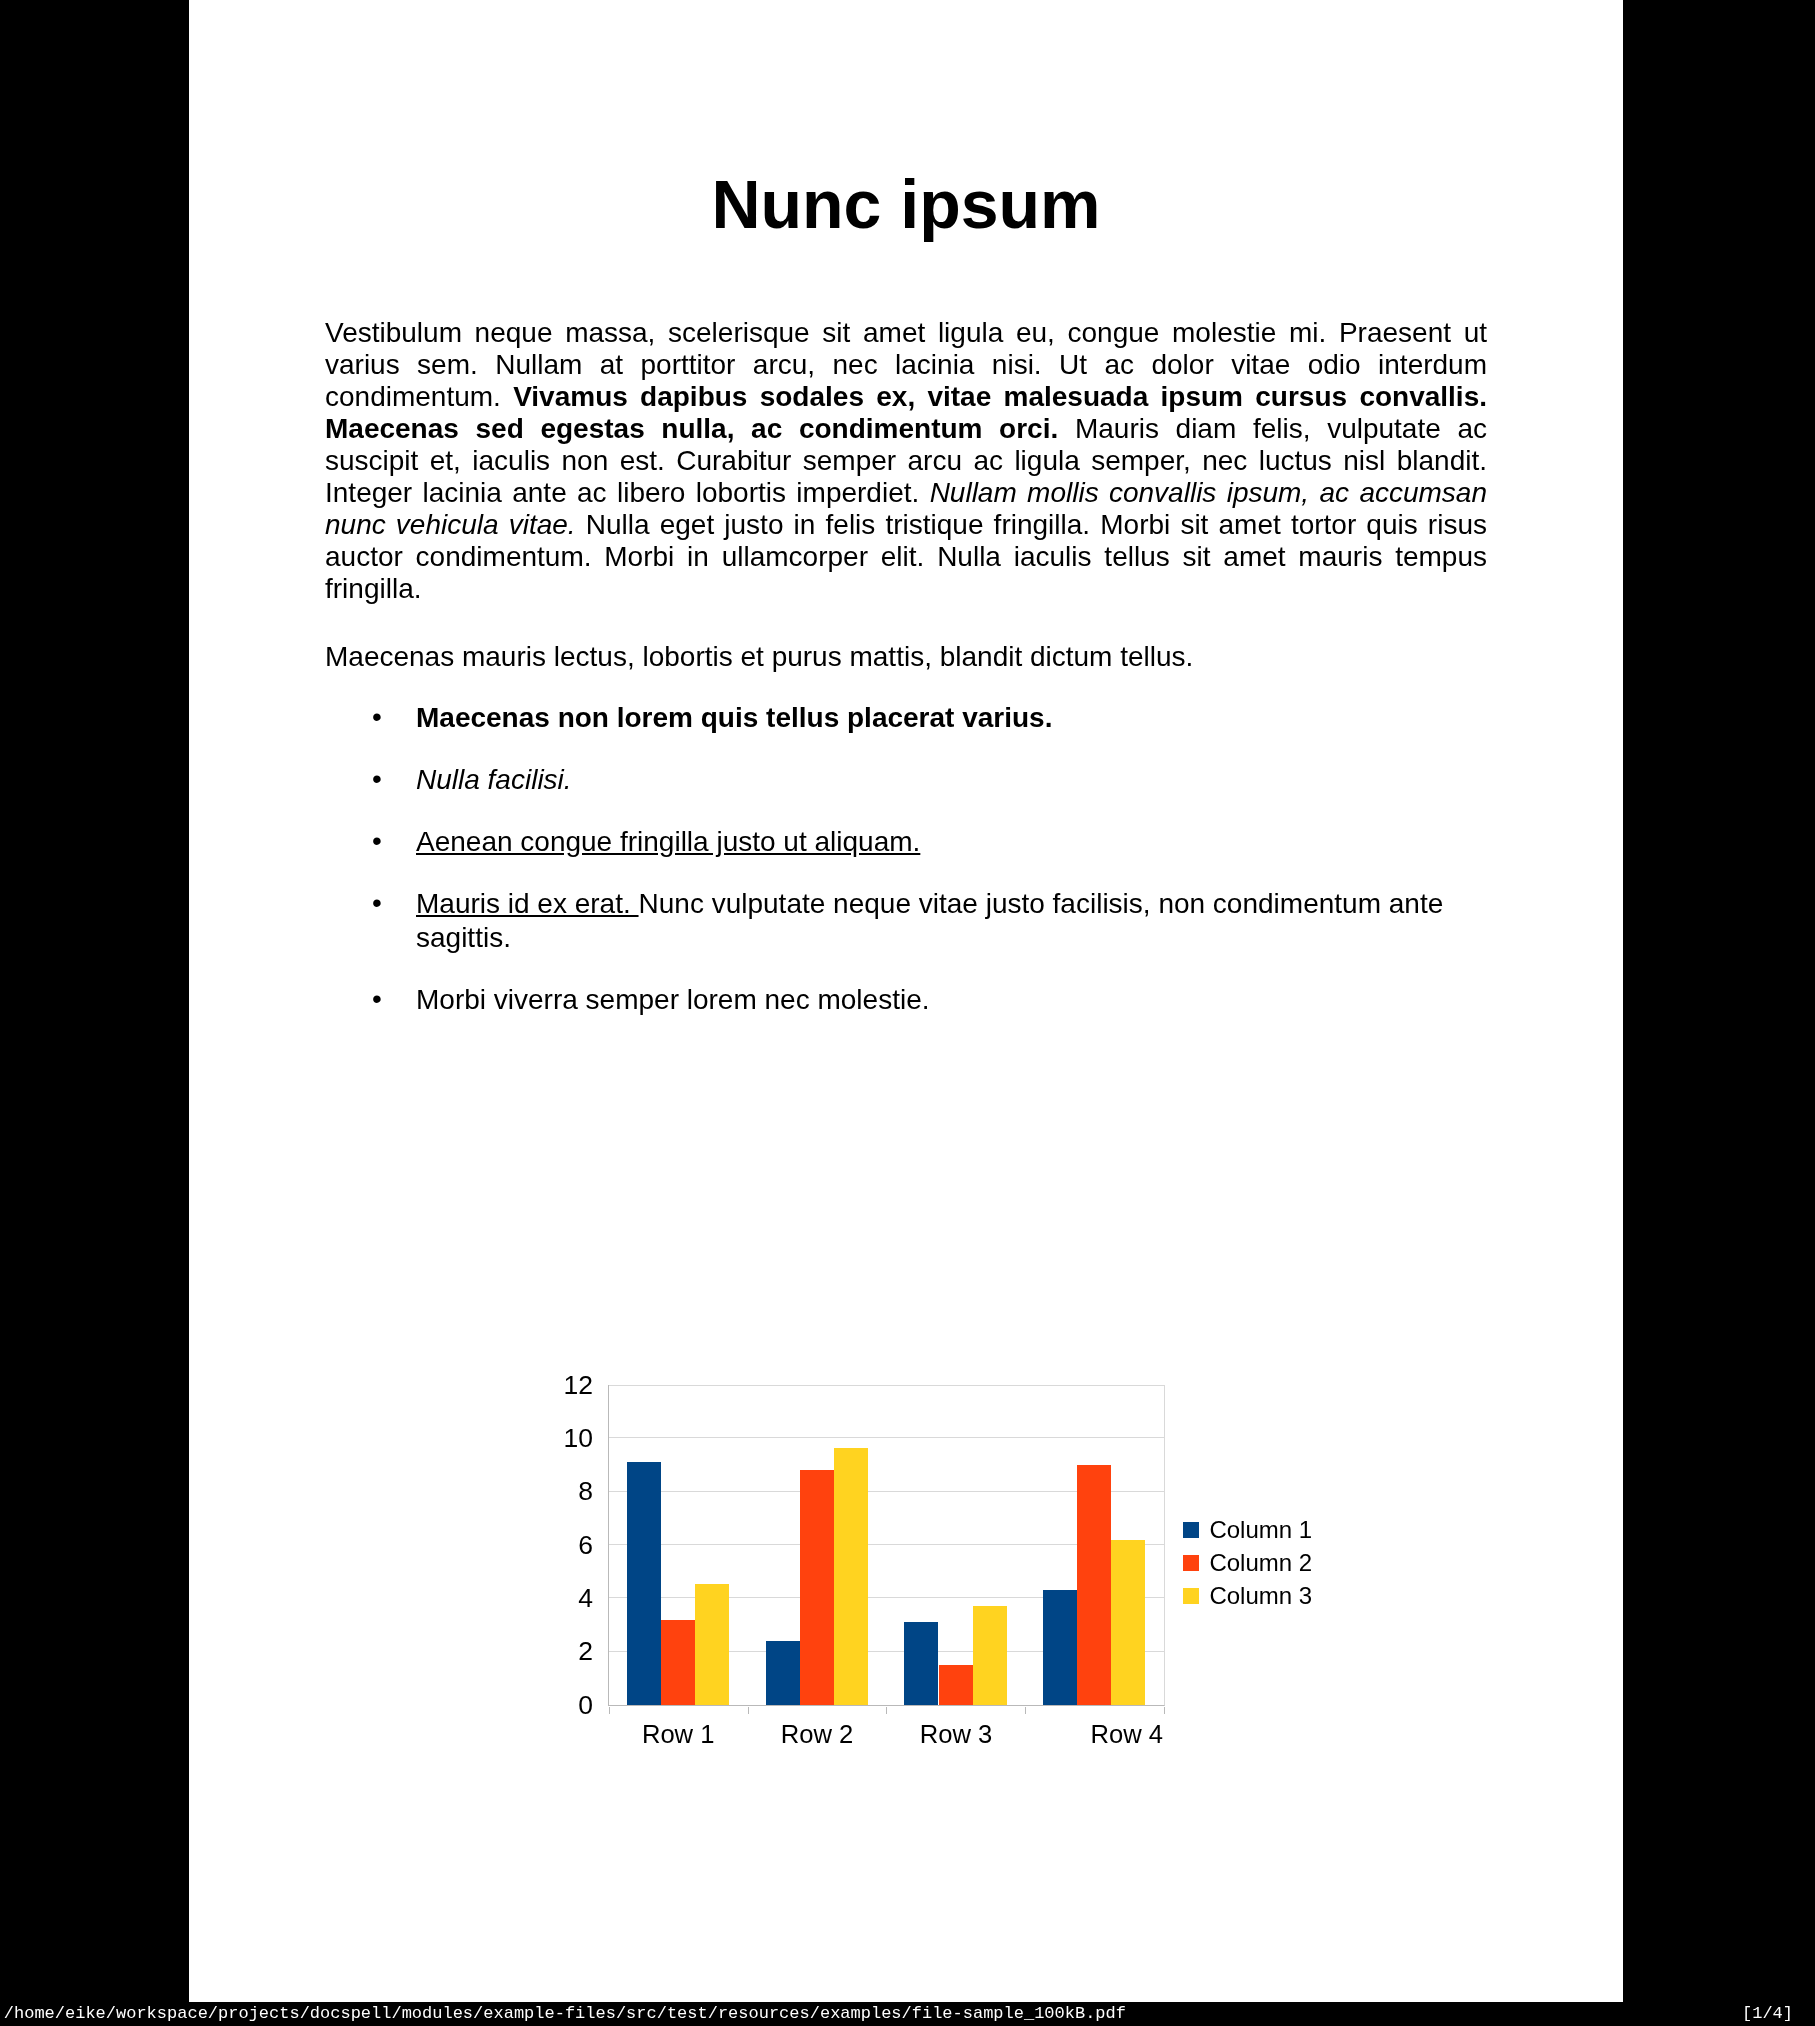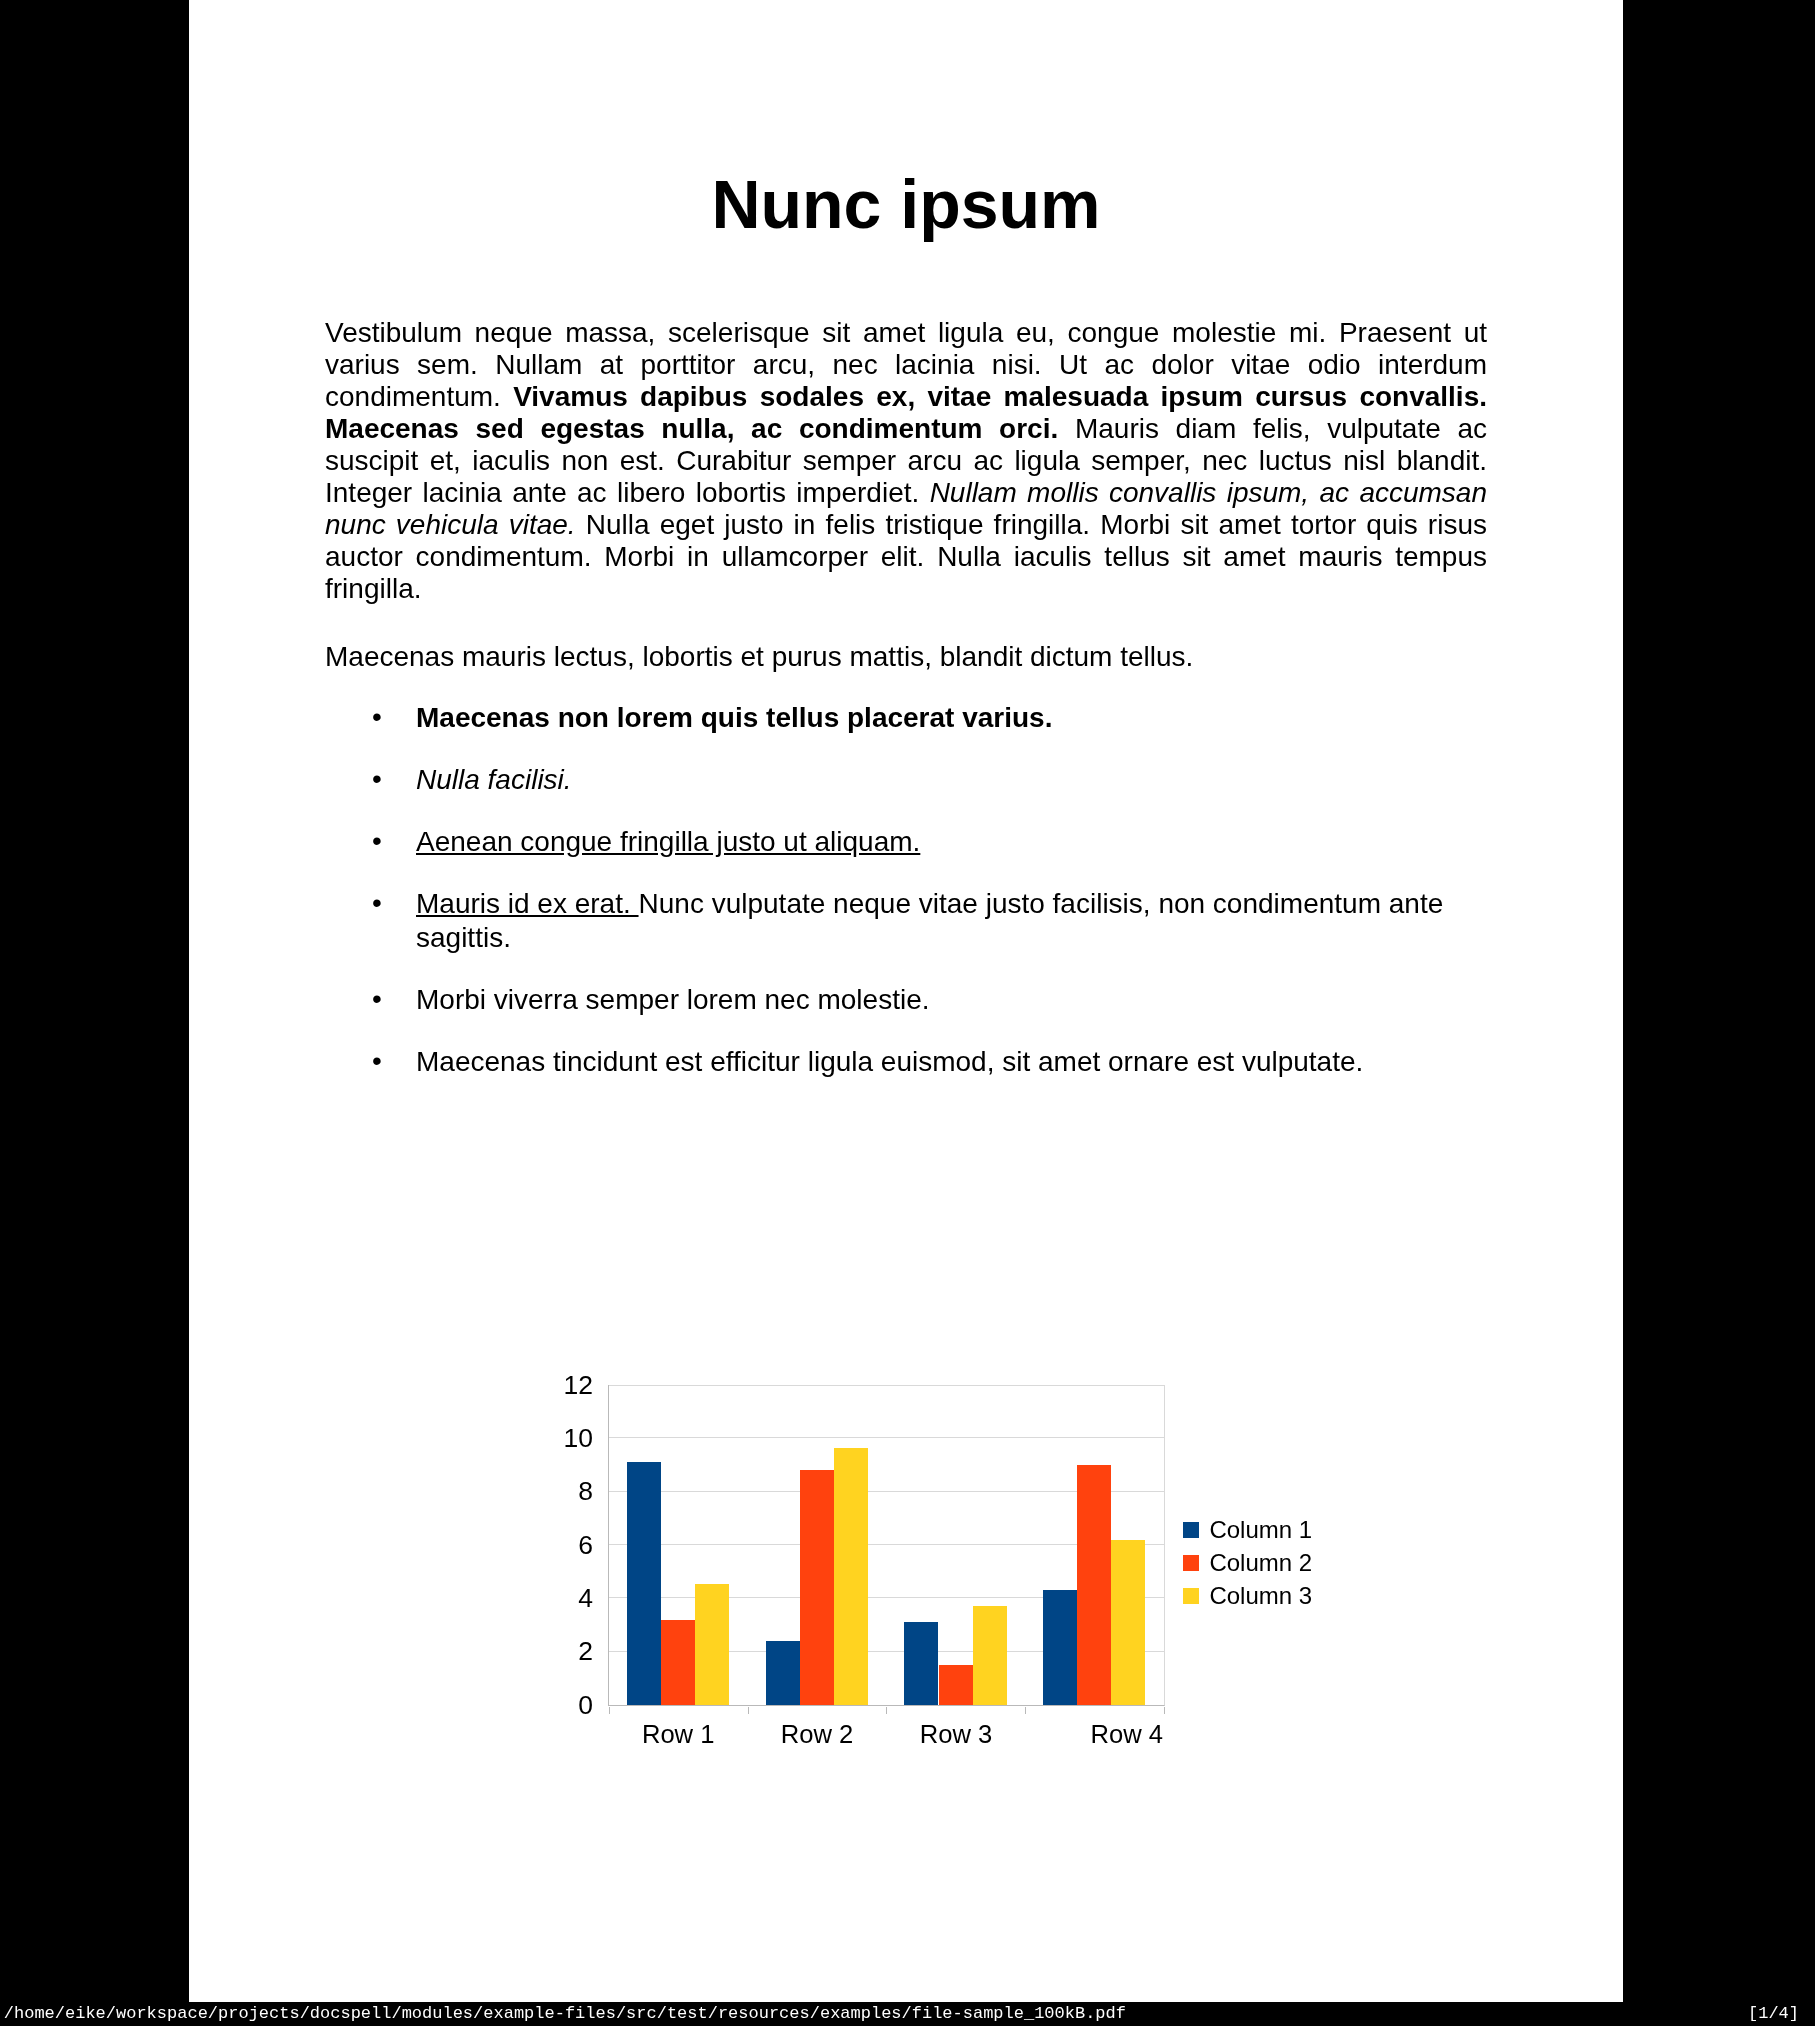--- a/index.html
+++ b/index.html
@@ -33,38 +33,37 @@
   .xtick{position:absolute;top:calc(100% + 1.9px);width:0.9px;height:7.6px;background:#b9b9b9;}
   .legend{position:absolute;left:575px;top:128px;}
   .legend-row{display:flex;align-items:center;height:33px;}
   .legend-swatch{display:inline-block;width:16px;height:16px;margin-right:10.4px;flex:0 0 auto;}
   .legend-label{font-size:24px;line-height:24px;white-space:nowrap;}
 
   .statusbar{position:absolute;left:0;top:2002px;width:1815px;height:24px;background:#000;color:#fff;
              font-family:"Liberation Mono",monospace;font-size:17px;line-height:24px;
              display:flex;justify-content:space-between;}
   .statusbar .path{padding-left:3.8px;white-space:pre;}
-  .statusbar .pageind{padding-right:16px;white-space:pre;}
+  .statusbar .pageind{padding-right:22px;white-space:pre;}
 </style>
 </head>
 <body>
 
 <div>
   <div class="page">
     <div class="content">
       <h1 class="title">Nunc ipsum</h1>
       <p class="body1"><span class="seg-normal">Vestibulum neque massa, scelerisque sit amet ligula eu, congue molestie mi. Praesent ut varius sem. Nullam at porttitor arcu, nec lacinia nisi. Ut ac dolor vitae odio interdum condimentum. </span><span class="seg-bold">Vivamus dapibus sodales ex, vitae malesuada ipsum cursus convallis. Maecenas sed egestas nulla, ac condimentum orci. </span><span class="seg-normal">Mauris diam felis, vulputate ac suscipit et, iaculis non est. Curabitur semper arcu ac ligula semper, nec luctus nisl blandit. Integer lacinia ante ac libero lobortis imperdiet. </span><span class="seg-italic">Nullam mollis convallis ipsum, ac accumsan nunc vehicula vitae. </span><span class="seg-normal">Nulla eget justo in felis tristique fringilla. Morbi sit amet tortor quis risus auctor condimentum. Morbi in ullamcorper elit. Nulla iaculis tellus sit amet mauris tempus fringilla.</span></p>
       <p class="body2">Maecenas mauris lectus, lobortis et purus mattis, blandit dictum tellus.</p>
       <ul class="bullets">
           <li><span class="seg-bold">Maecenas non lorem quis tellus placerat varius.</span></li>
           <li><span class="seg-italic">Nulla facilisi.</span></li>
           <li><span class="seg-underline">Aenean congue fringilla justo ut aliquam. </span></li>
           <li><span class="seg-underline">Mauris id ex erat. </span><span class="seg-normal">Nunc vulputate neque vitae justo facilisis, non condimentum ante sagittis.</span></li>
           <li><span class="seg-normal">Morbi viverra semper lorem nec molestie.</span></li>
-          <li><span class="seg-normal">Maecenas tincidunt est efficitur ligula euismod, sit amet ornare est vulputate.</span></li>
         </ul>
     </div>
     <div class="chart">
       <div class="plot">
           <div class="ytick" style="top: 307px;">0</div>
           <div class="gridline" style="top: 266px;"></div>
           <div class="ytick" style="top: 253px;">2</div>
           <div class="gridline" style="top: 212px;"></div>
           <div class="ytick" style="top: 200px;">4</div>
           <div class="gridline" style="top: 159px;"></div>

